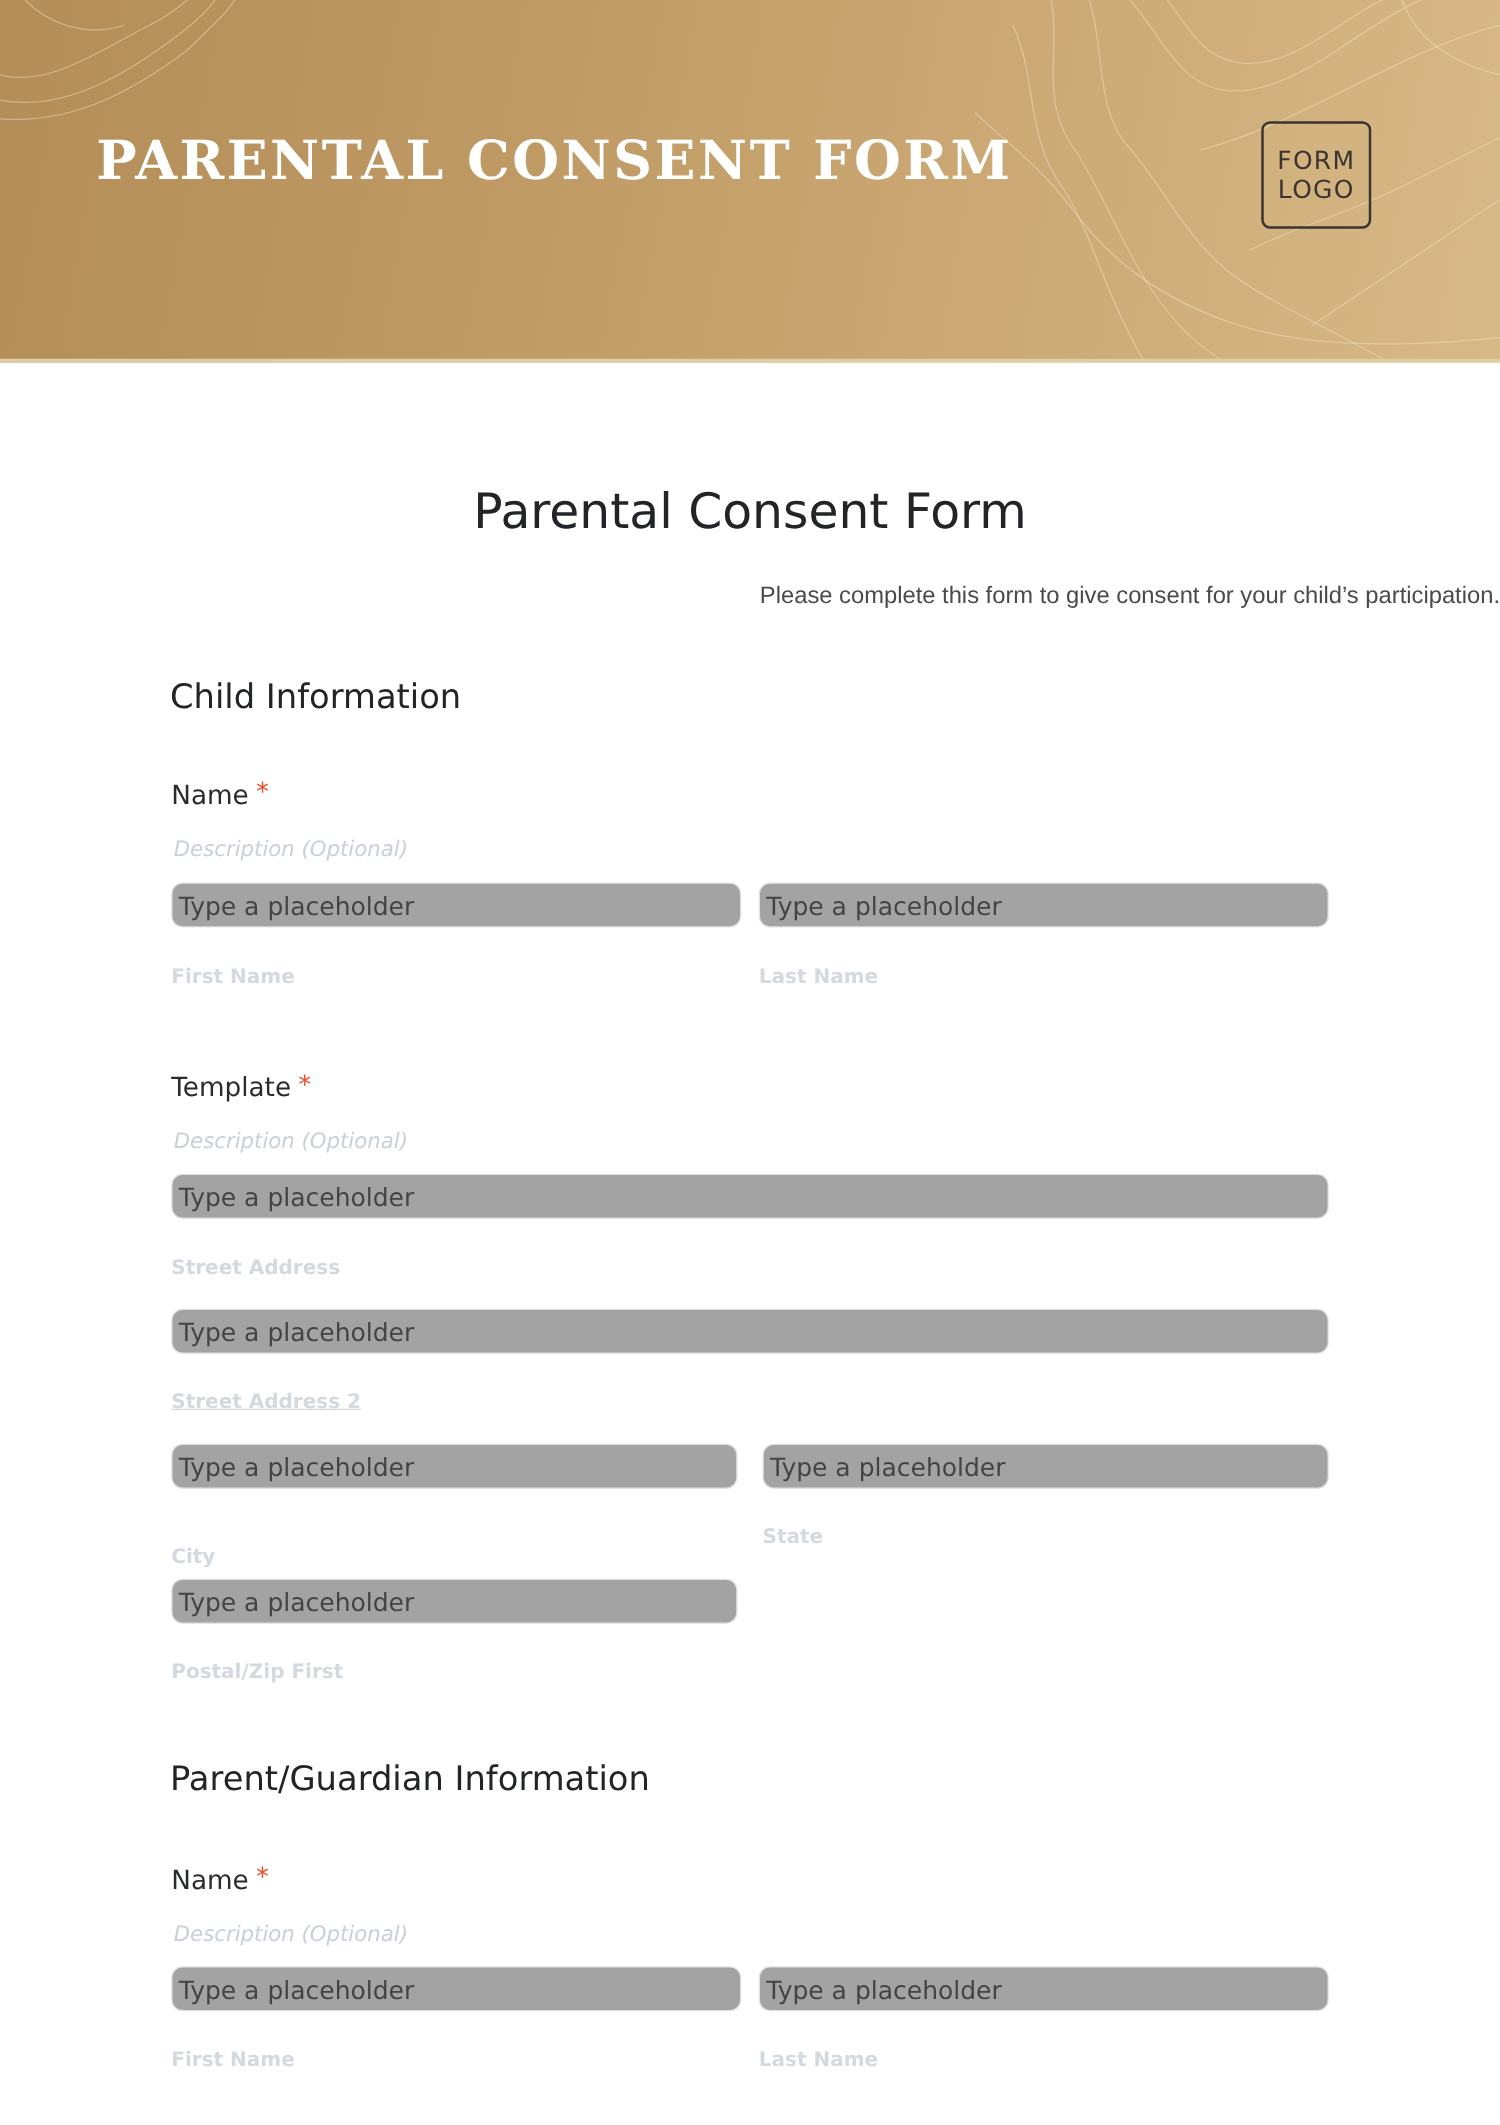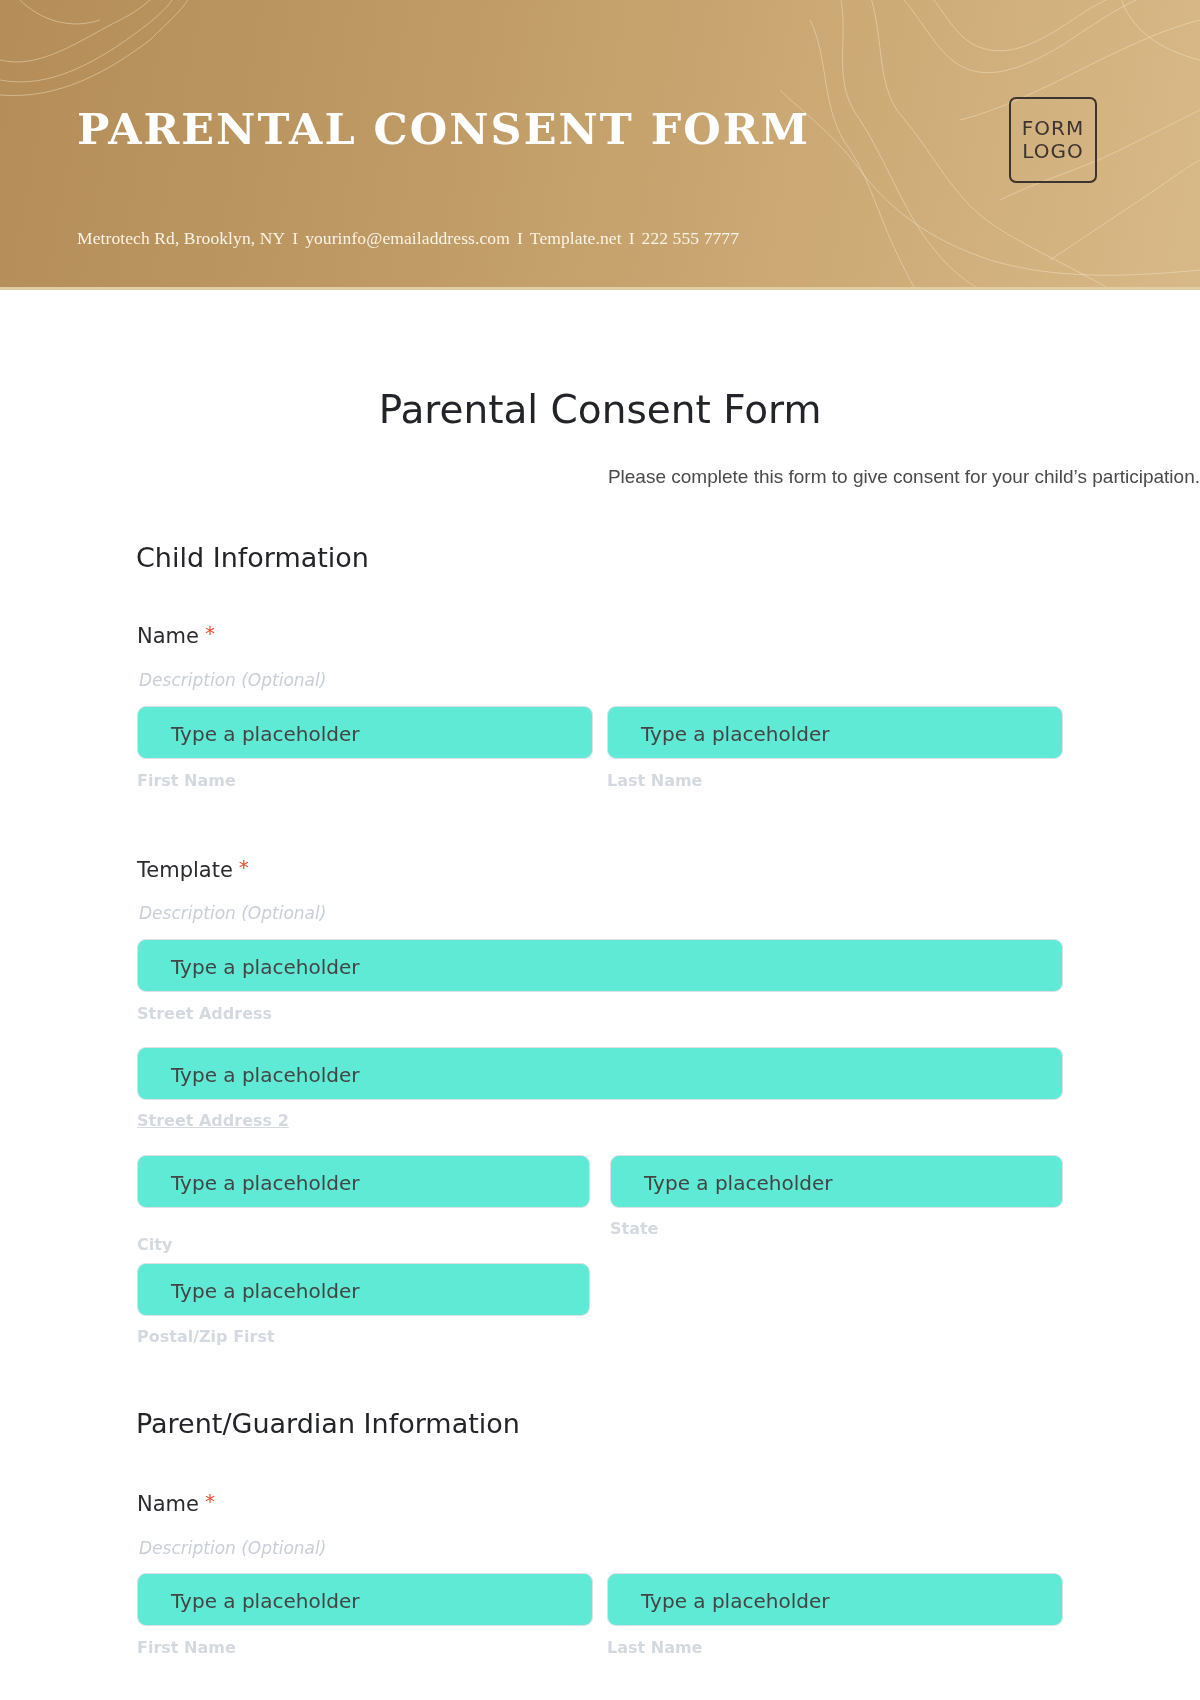--- a/index.html
+++ b/index.html
@@ -53,24 +53,24 @@
     .field-label {
       position: absolute; left: 137px;
       font-family: "DejaVu Sans", sans-serif; font-size: 21px; font-weight: 500; color: #2a2b2e; line-height: 1;
     }
     .field-label .req { color: #f04a2e; margin-left: 6px; font-size: 20px; position: relative; top: -3px; }
     .field-desc {
       position: absolute; left: 139px;
       font-family: "DejaVu Sans", sans-serif; font-style: italic; font-size: 17px; color: #c9cfd8; line-height: 1;
     }
     .input {
-      position: absolute; height: 53px;
-      border: 1.5px solid #dde1e7; border-radius: 9px; background: #5eead4;
+      position: absolute; height: 36px;
+      border: 1.5px solid #dde1e7; border-radius: 9px; background: #a3a3a3;
       font-family: "DejaVu Sans", sans-serif; font-size: 20px; color: #444;
-      padding: 0 0 0 33px; display: flex; align-items: center;
+      padding: 0 0 0 5px; display: flex; align-items: center;
     }
     .input span { position: relative; top: 1px; }
     .sublabel {
       position: absolute;
       font-family: "DejaVu Sans", sans-serif; font-weight: bold; font-size: 16px; color: #d4d9e0; line-height: 1;
     }
   </style>
 </head>
 <body>
 
@@ -87,23 +87,20 @@
       <path d="M930 -5 C950 20 960 45 990 50 C1020 55 1050 35 1080 15 C1095 5 1110 -3 1120 -5"></path>
       <path d="M810 20 C830 60 820 110 850 150 C870 180 880 220 900 260 C910 280 915 290 920 295"></path>
       <path d="M780 90 C800 110 830 130 860 170 C890 210 930 240 990 260 C1040 275 1100 280 1200 270"></path>
       <path d="M960 120 C1000 110 1040 90 1080 70 C1120 50 1160 30 1200 20"></path>
       <path d="M1000 200 C1040 180 1080 170 1120 150 C1150 135 1180 120 1200 110"></path>
       <path d="M1050 260 C1080 240 1110 220 1140 200 C1170 180 1190 165 1200 160"></path>
       <path d="M1120 -5 C1130 30 1160 50 1200 60"></path>
     </g>
   </svg>
   <div class="header-title">PARENTAL CONSENT FORM</div>
-  <div class="header-contact">
-    <span>Metrotech Rd, Brooklyn, NY</span><span class="sep">I</span><span>yourinfo@emailaddress.com</span><span class="sep">I</span><span>Template.net</span><span class="sep">I</span><span>222 555 7777</span>
-  </div>
   <div class="logo">
     <span>FORM</span>
     <span>LOGO</span>
   </div>
 </div>
 
 <div class="form-title">Parental Consent Form</div>
 <div class="form-subtitle">Please complete this form to give consent for your child’s participation.</div>
 
 <div class="section-title" style="top:544px;">Child Information</div>

